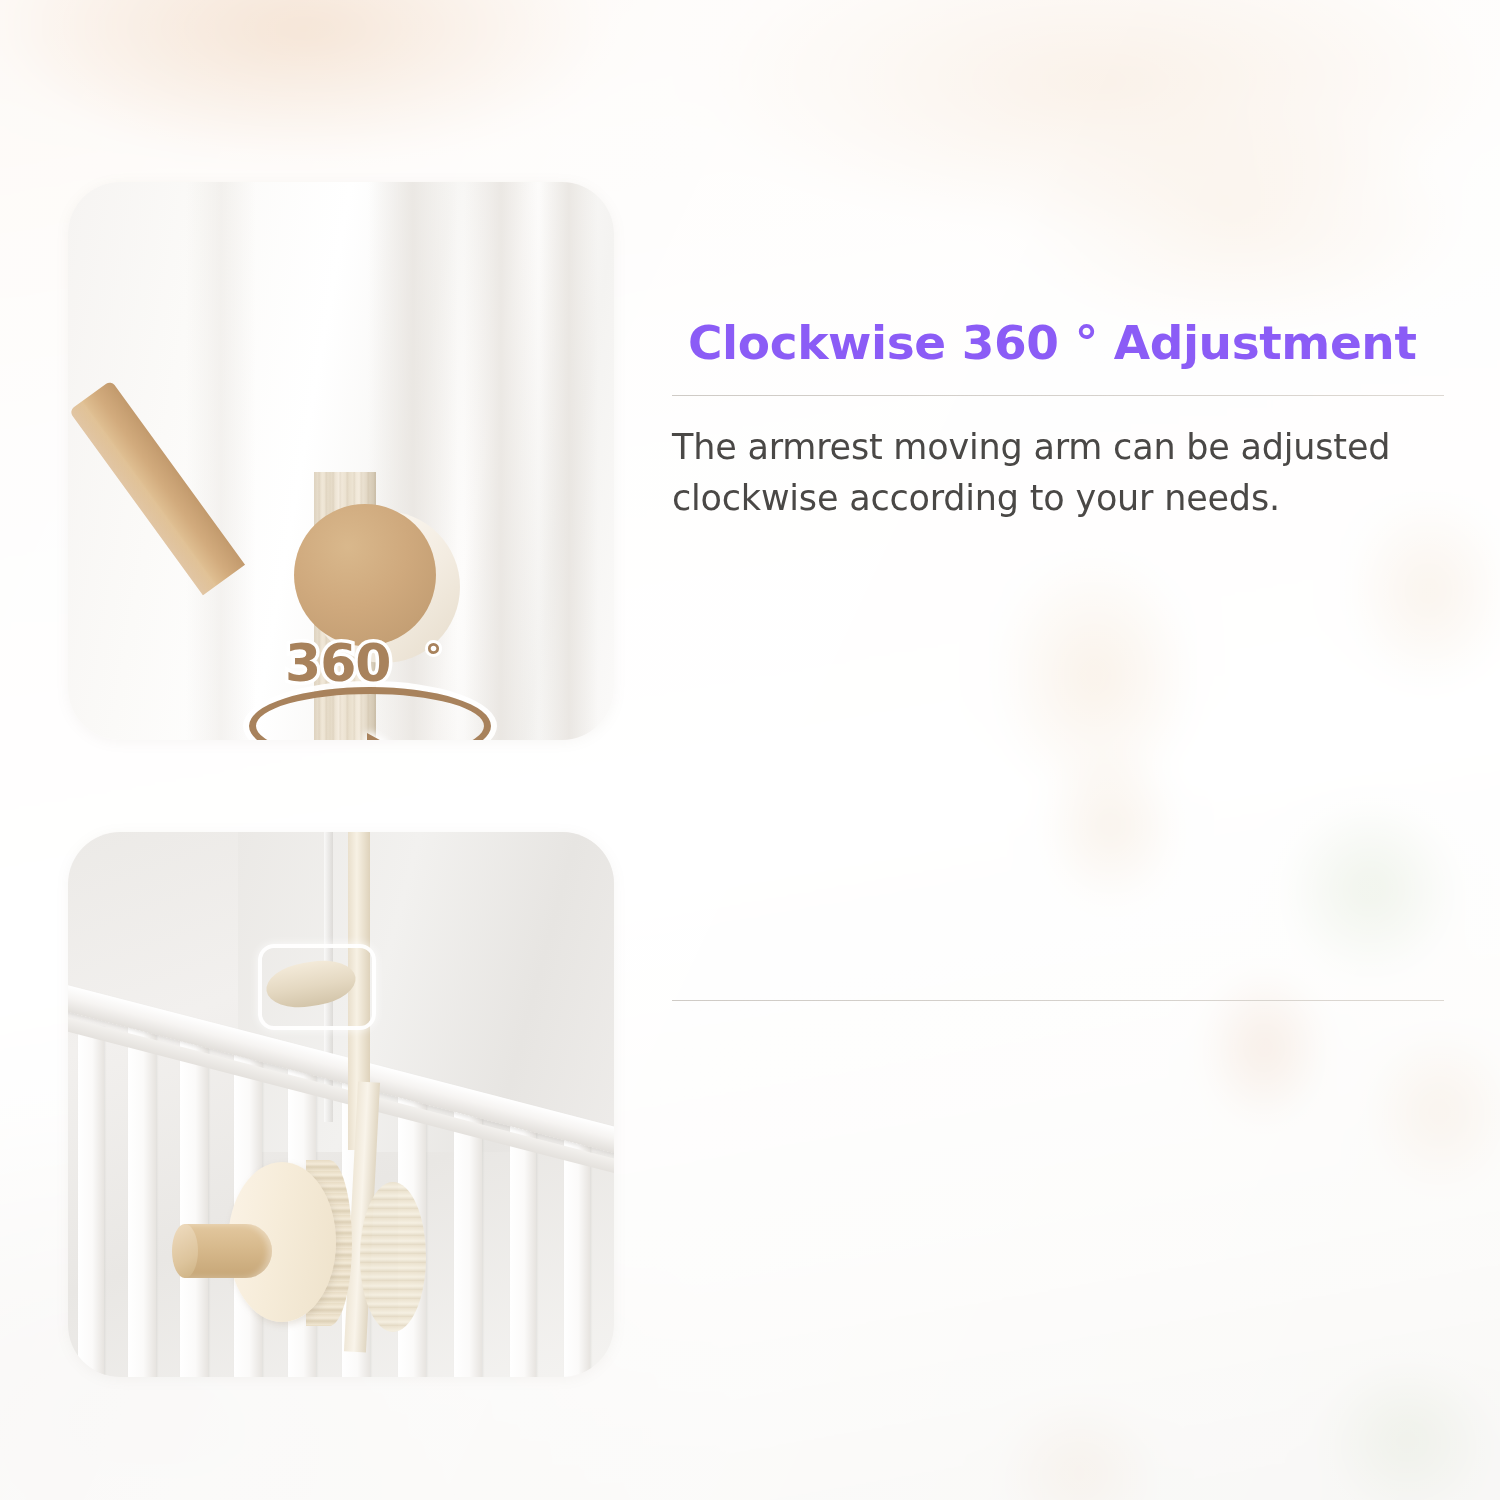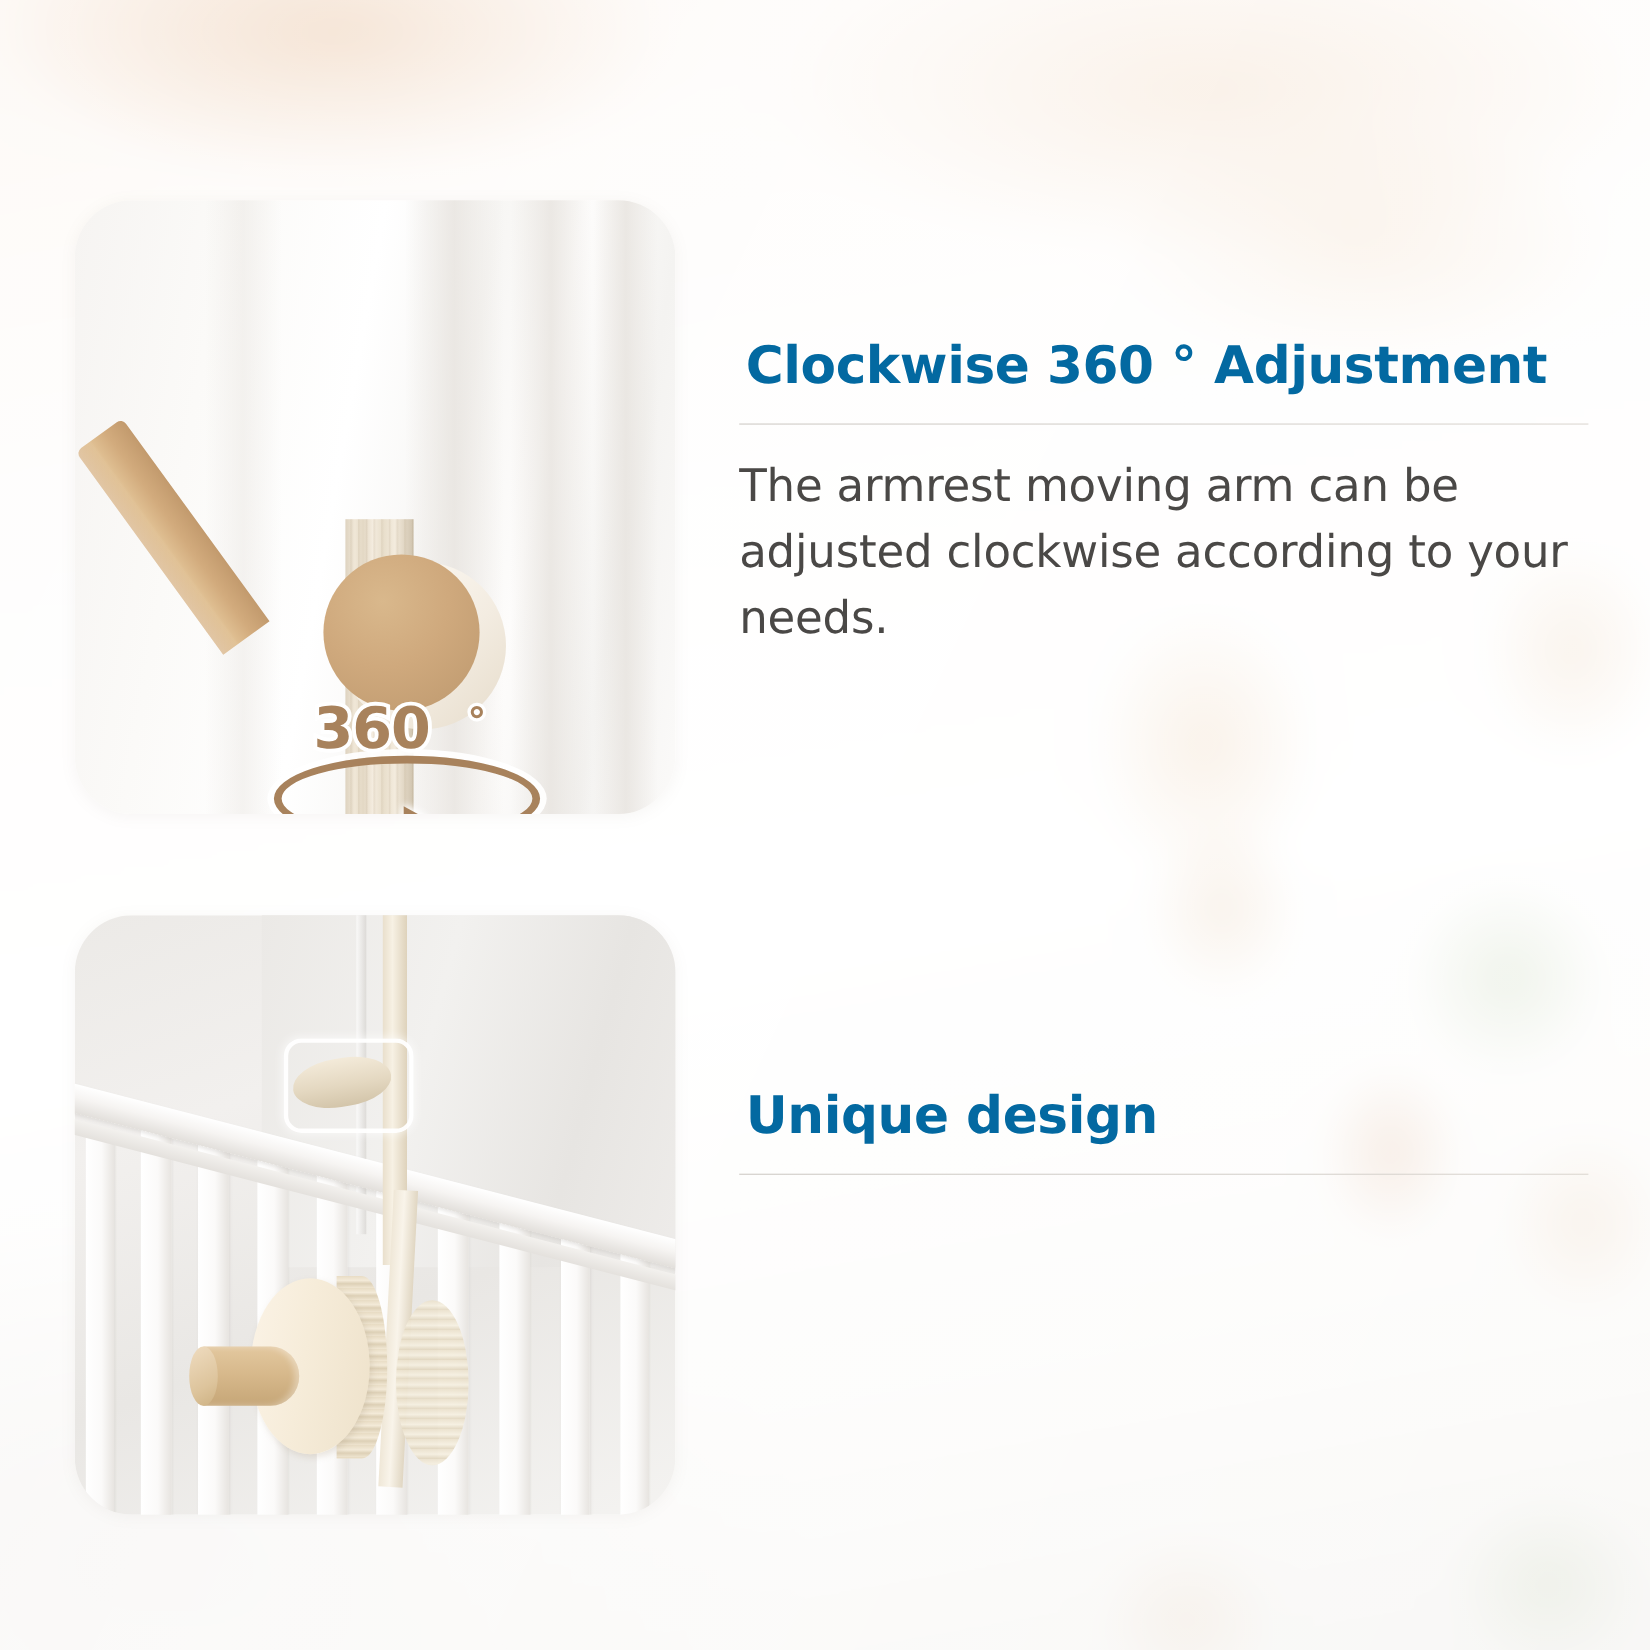--- a/index.html
+++ b/index.html
@@ -264,34 +264,34 @@
 
   
   .text-block { position: absolute; width: 772px; left: 672px; }
   #block-1 { top: 296px; }
   #block-2 { top: 978px; }
 
   .heading {
     font-family: "DejaVu Sans", sans-serif;
     font-size: 47px;
     font-weight: bold;
-    color: #0369a1;
+    color: #8b5cf6;
     line-height: 1.30;
-    margin: 6px;
+    margin: 16px;
     letter-spacing: -0.4px;
   }
   .divider {
     margin-top: 22px;
     height: 1px;
     background: linear-gradient(90deg, #cfcbc6 0%, #d6d2cd 60%, #ddd8d2 100%);
   }
   .body-text {
     margin-top: 26px;
     font-family: "DejaVu Sans", sans-serif;
-    font-size: 41px;
+    font-size: 35px;
     color: #4a4846;
     line-height: 1.46;
     letter-spacing: -0.2px;
   }
 </style>
 </head>
 <body>
 
 <div id="page">
 
@@ -356,17 +356,16 @@
     <div class="peg-cap"></div>
   </div>
 
   <div class="text-block" id="block-1">
     <h2 class="heading">Clockwise 360 ° Adjustment</h2>
     <div class="divider"></div>
     <p class="body-text">The armrest moving arm can be adjusted clockwise according to your needs.</p>
   </div>
 
   <div class="text-block" id="block-2">
-    <h2 class="heading">Unique design</h2>
     <div class="divider"></div>
   </div>
 
 </div>
 
 </body></html>

